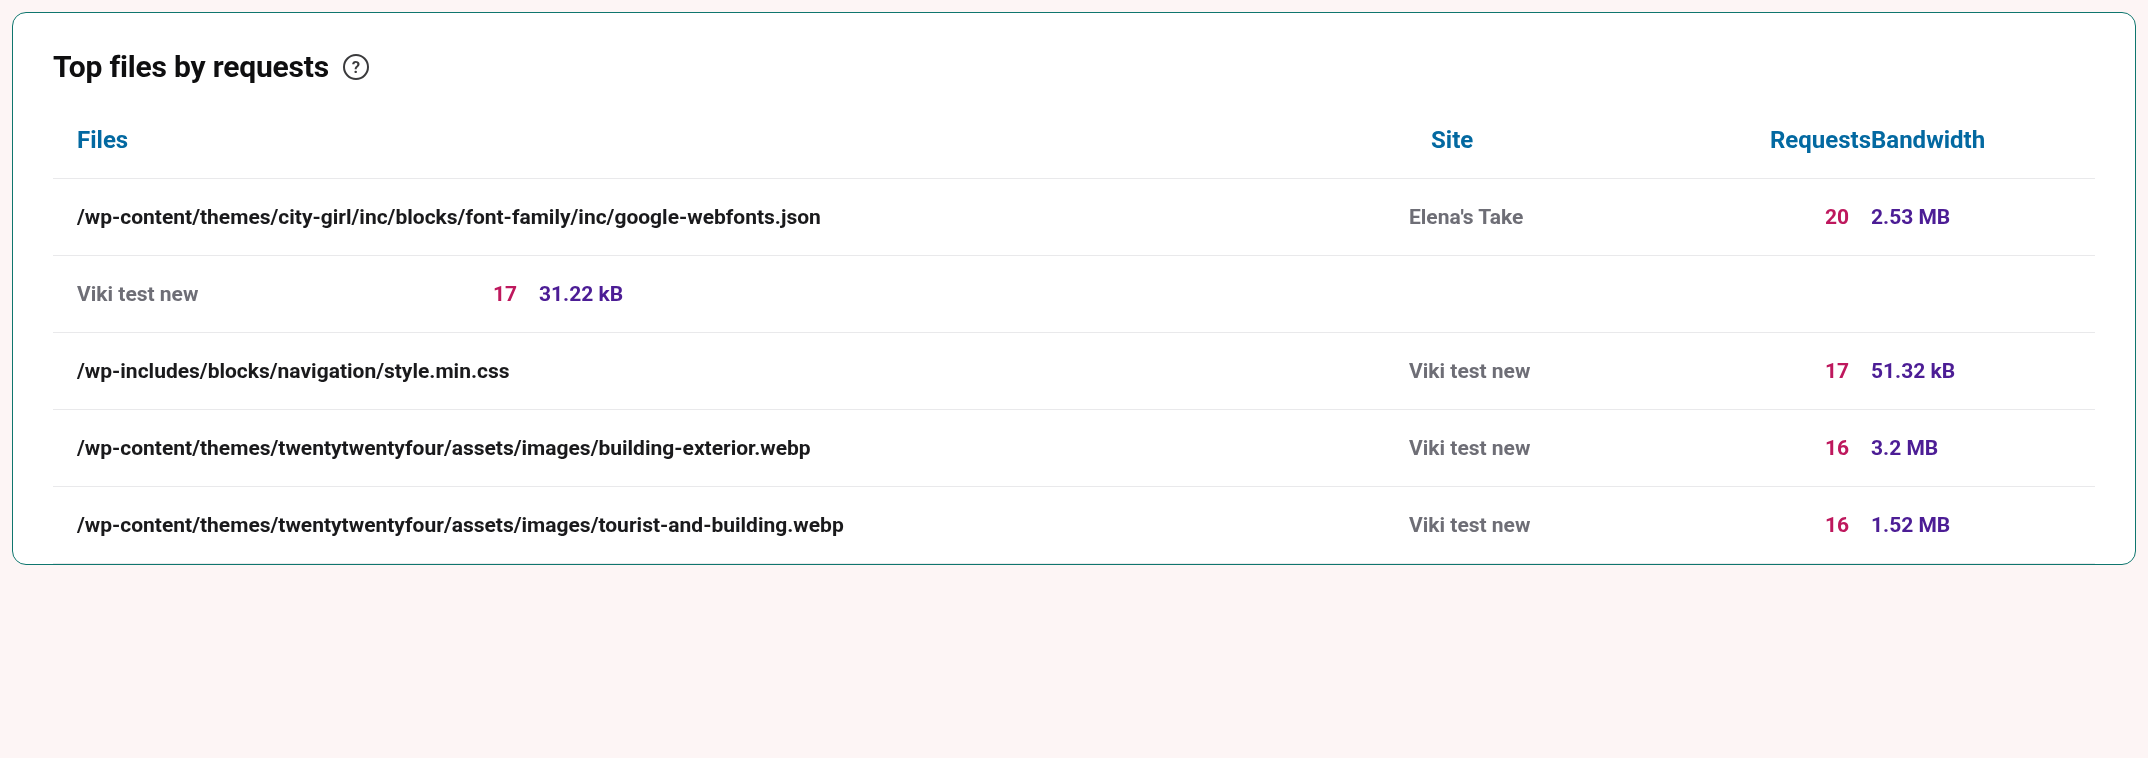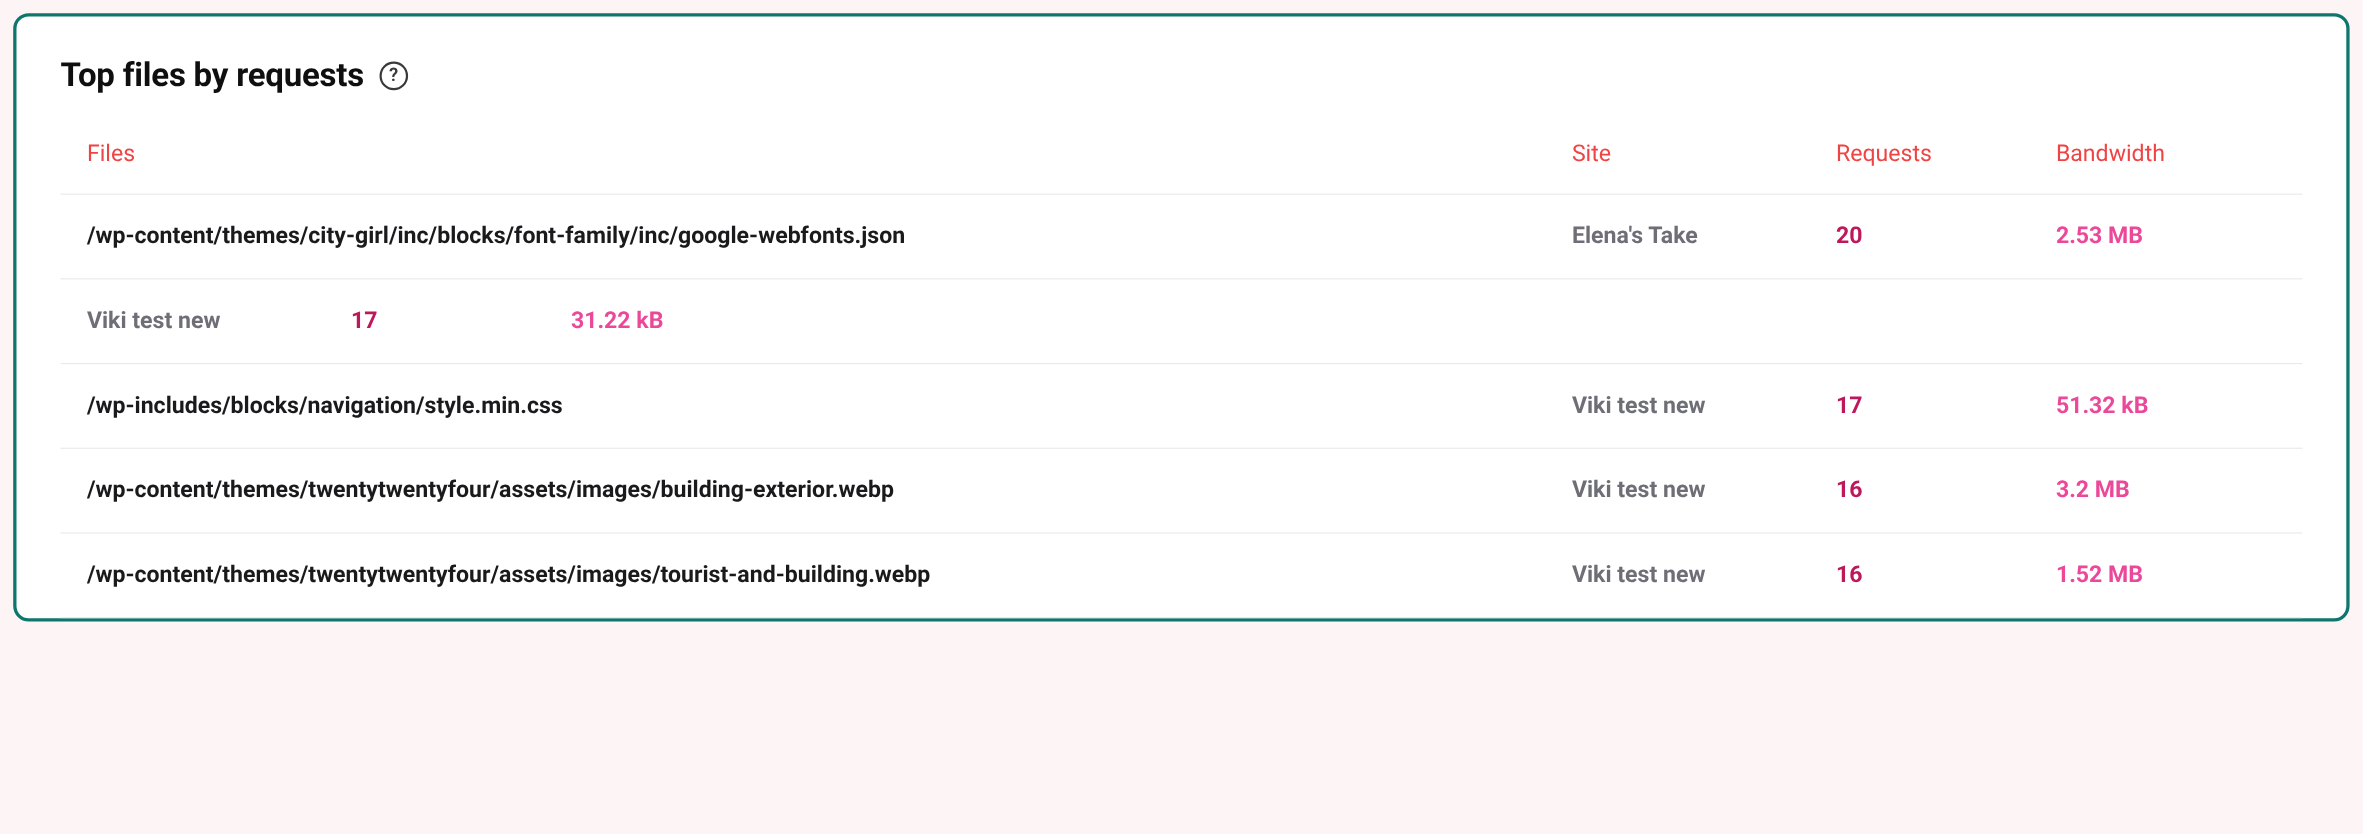--- a/index.html
+++ b/index.html
@@ -8,21 +8,21 @@
       box-sizing: border-box;
     }
     body {
       font-family: -apple-system, BlinkMacSystemFont, "Segoe UI", Roboto, Helvetica, Arial, sans-serif;
       background: #fdf5f5;
       padding: 12px;
     }
     .card {
       background: #ffffff;
       border-radius: 14px;
-      border: 3px solid #0f766e;
+      border: 1px solid #0f766e;
       padding: 36px 40px 0 40px;
       width: 100%;
     }
     .card-header {
       display: flex;
       align-items: center;
       gap: 14px;
       margin-bottom: 42px;
     }
     .card-title {
@@ -47,42 +47,42 @@
     .table {
       width: 100%;
     }
     .thead {
       display: flex;
       align-items: center;
       padding: 0 24px 24px 24px;
       border-bottom: 1px solid #e9e9eb;
     }
     .th {
-      font-size: 21px;
-      font-weight: 400;
-      color: #ef4444;
+      font-size: 24px;
+      font-weight: 700;
+      color: #0369a1;
     }
     .col-file { flex: 1 1 auto; }
     .col-site { flex: 0 0 240px; text-align: left; }
-    .col-requests { flex: 0 0 200px; }
+    .col-requests { flex: 0 0 200px; text-align: right; }
     .col-bandwidth { flex: 0 0 200px; text-align: left; }
     .trow {
       display: flex;
       align-items: center;
       padding: 26px 24px;
       border-bottom: 1px solid #e9e9eb;
     }
     .td {
       font-size: 21px;
       font-weight: 700;
     }
     .td.col-file { color: #1a1a1c; }
     .td.col-site { color: #6e6e76; }
     .td.col-requests { color: #be185d; }
-    .td.col-bandwidth { color: #ec4899; }
+    .td.col-bandwidth { color: #4c1d95; margin-left: 22px; }
     .trow:last-child {
        border-bottom: 1px solid #e9e9eb;
     }
   </style>
 </head>
 <body>
 
 <div class="card">
   <div class="card-header">
     <h2 class="card-title">Top files by requests</h2>

